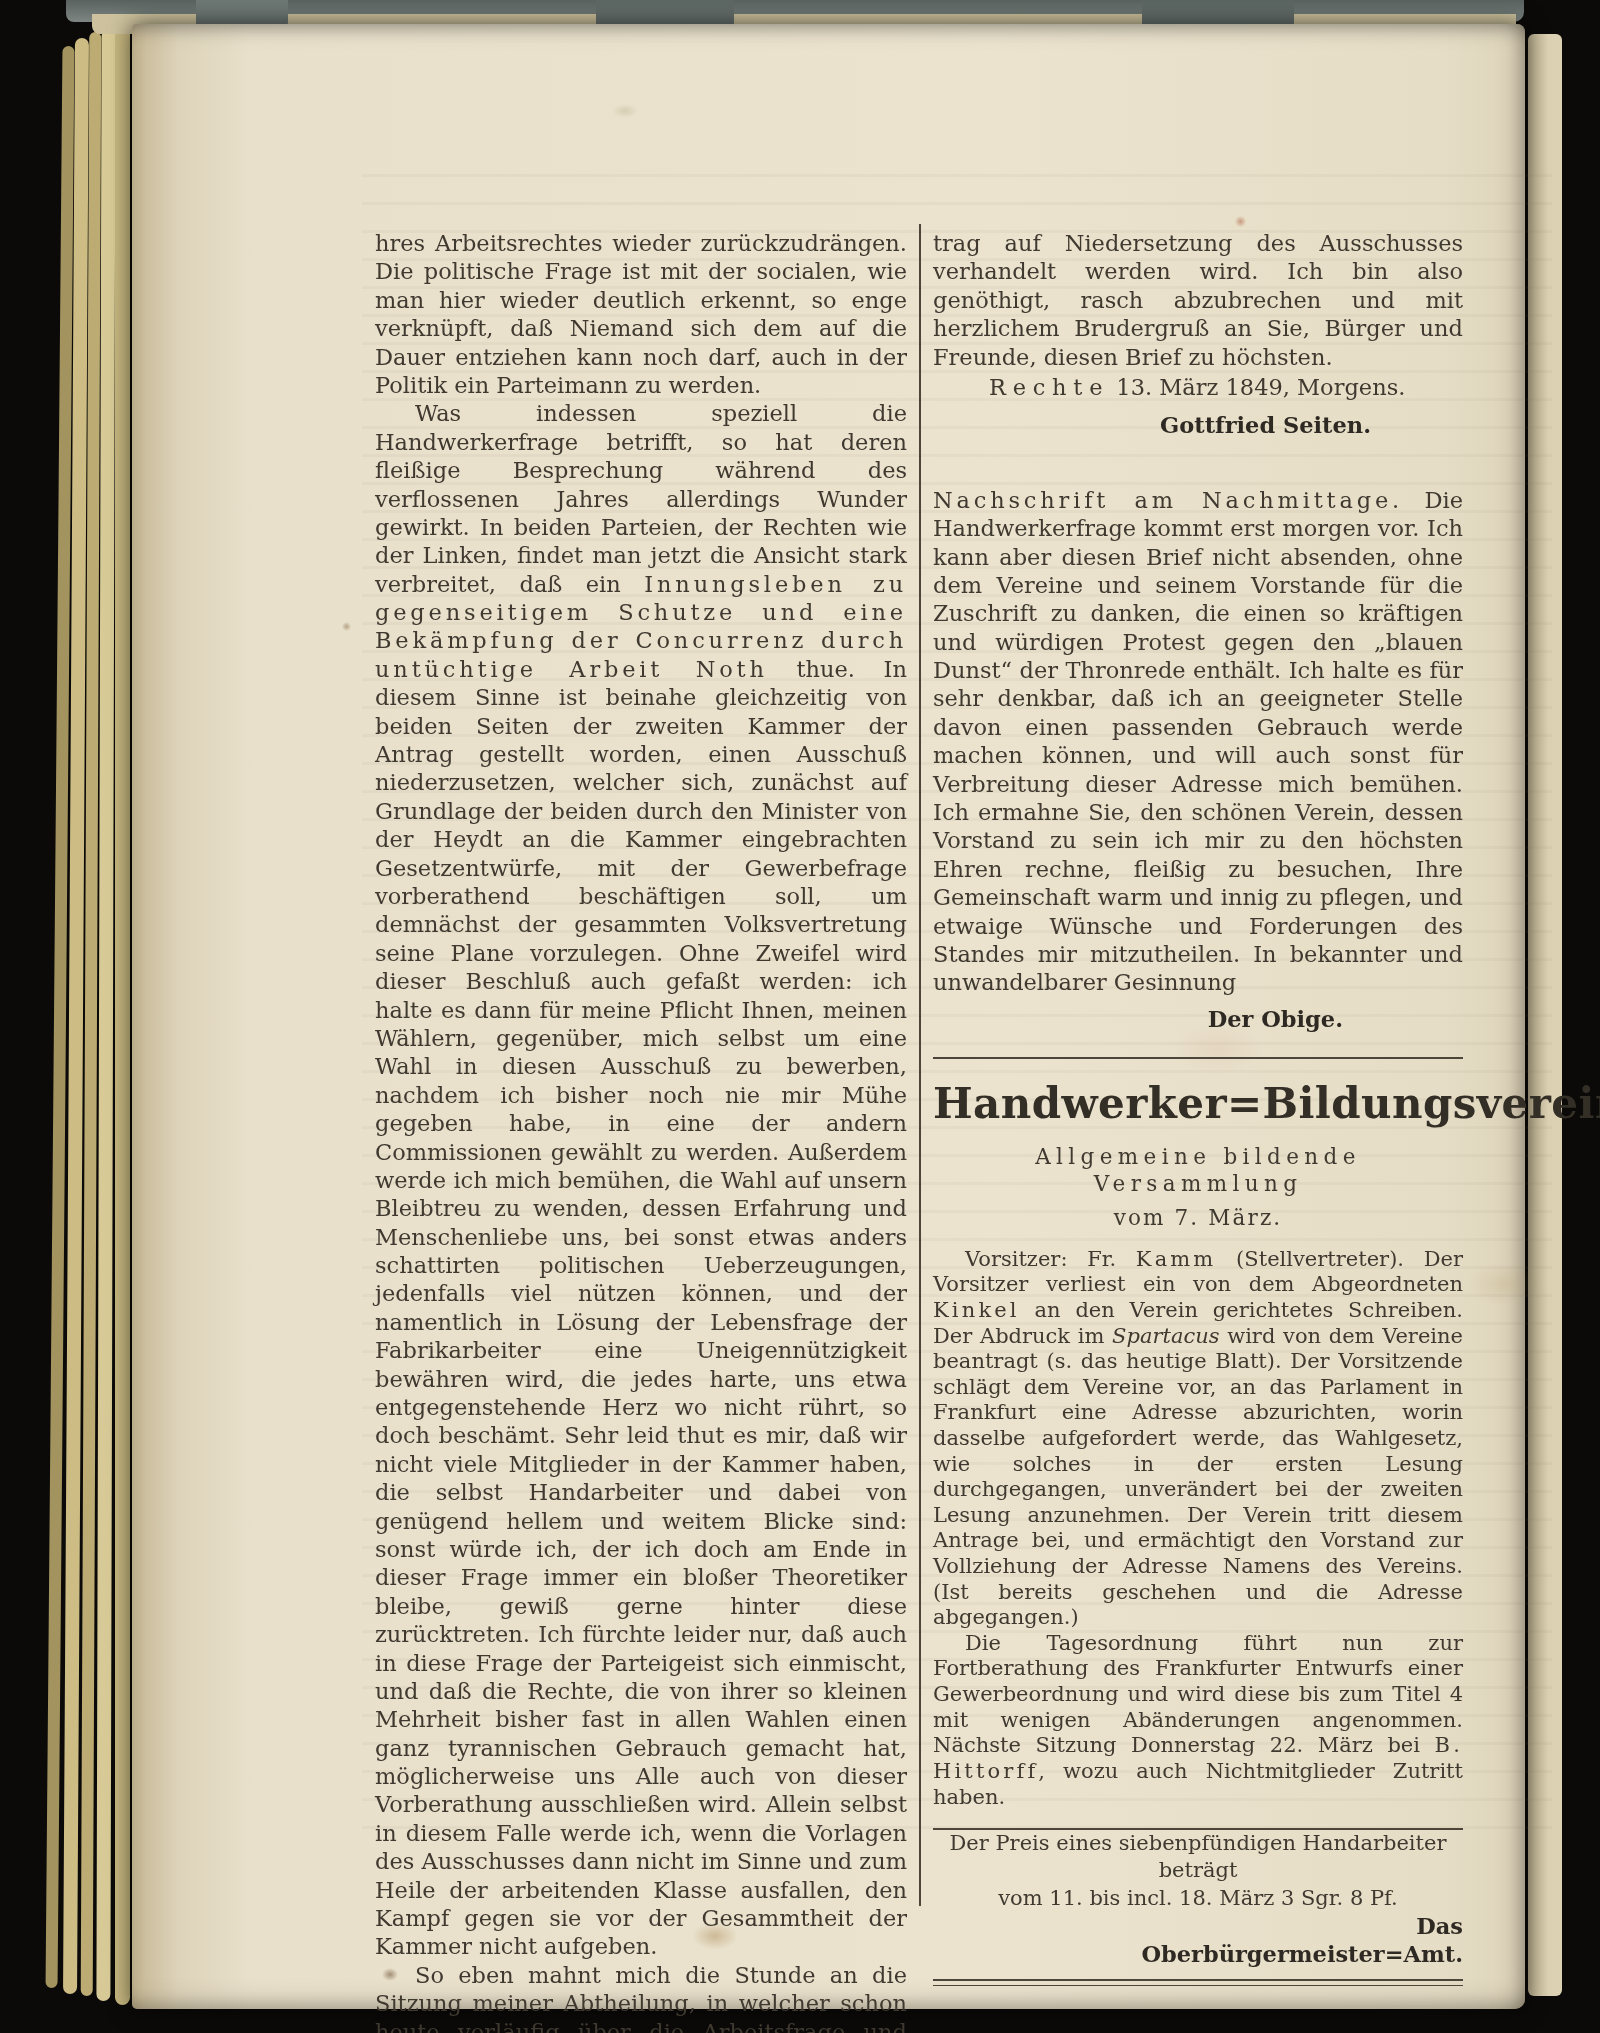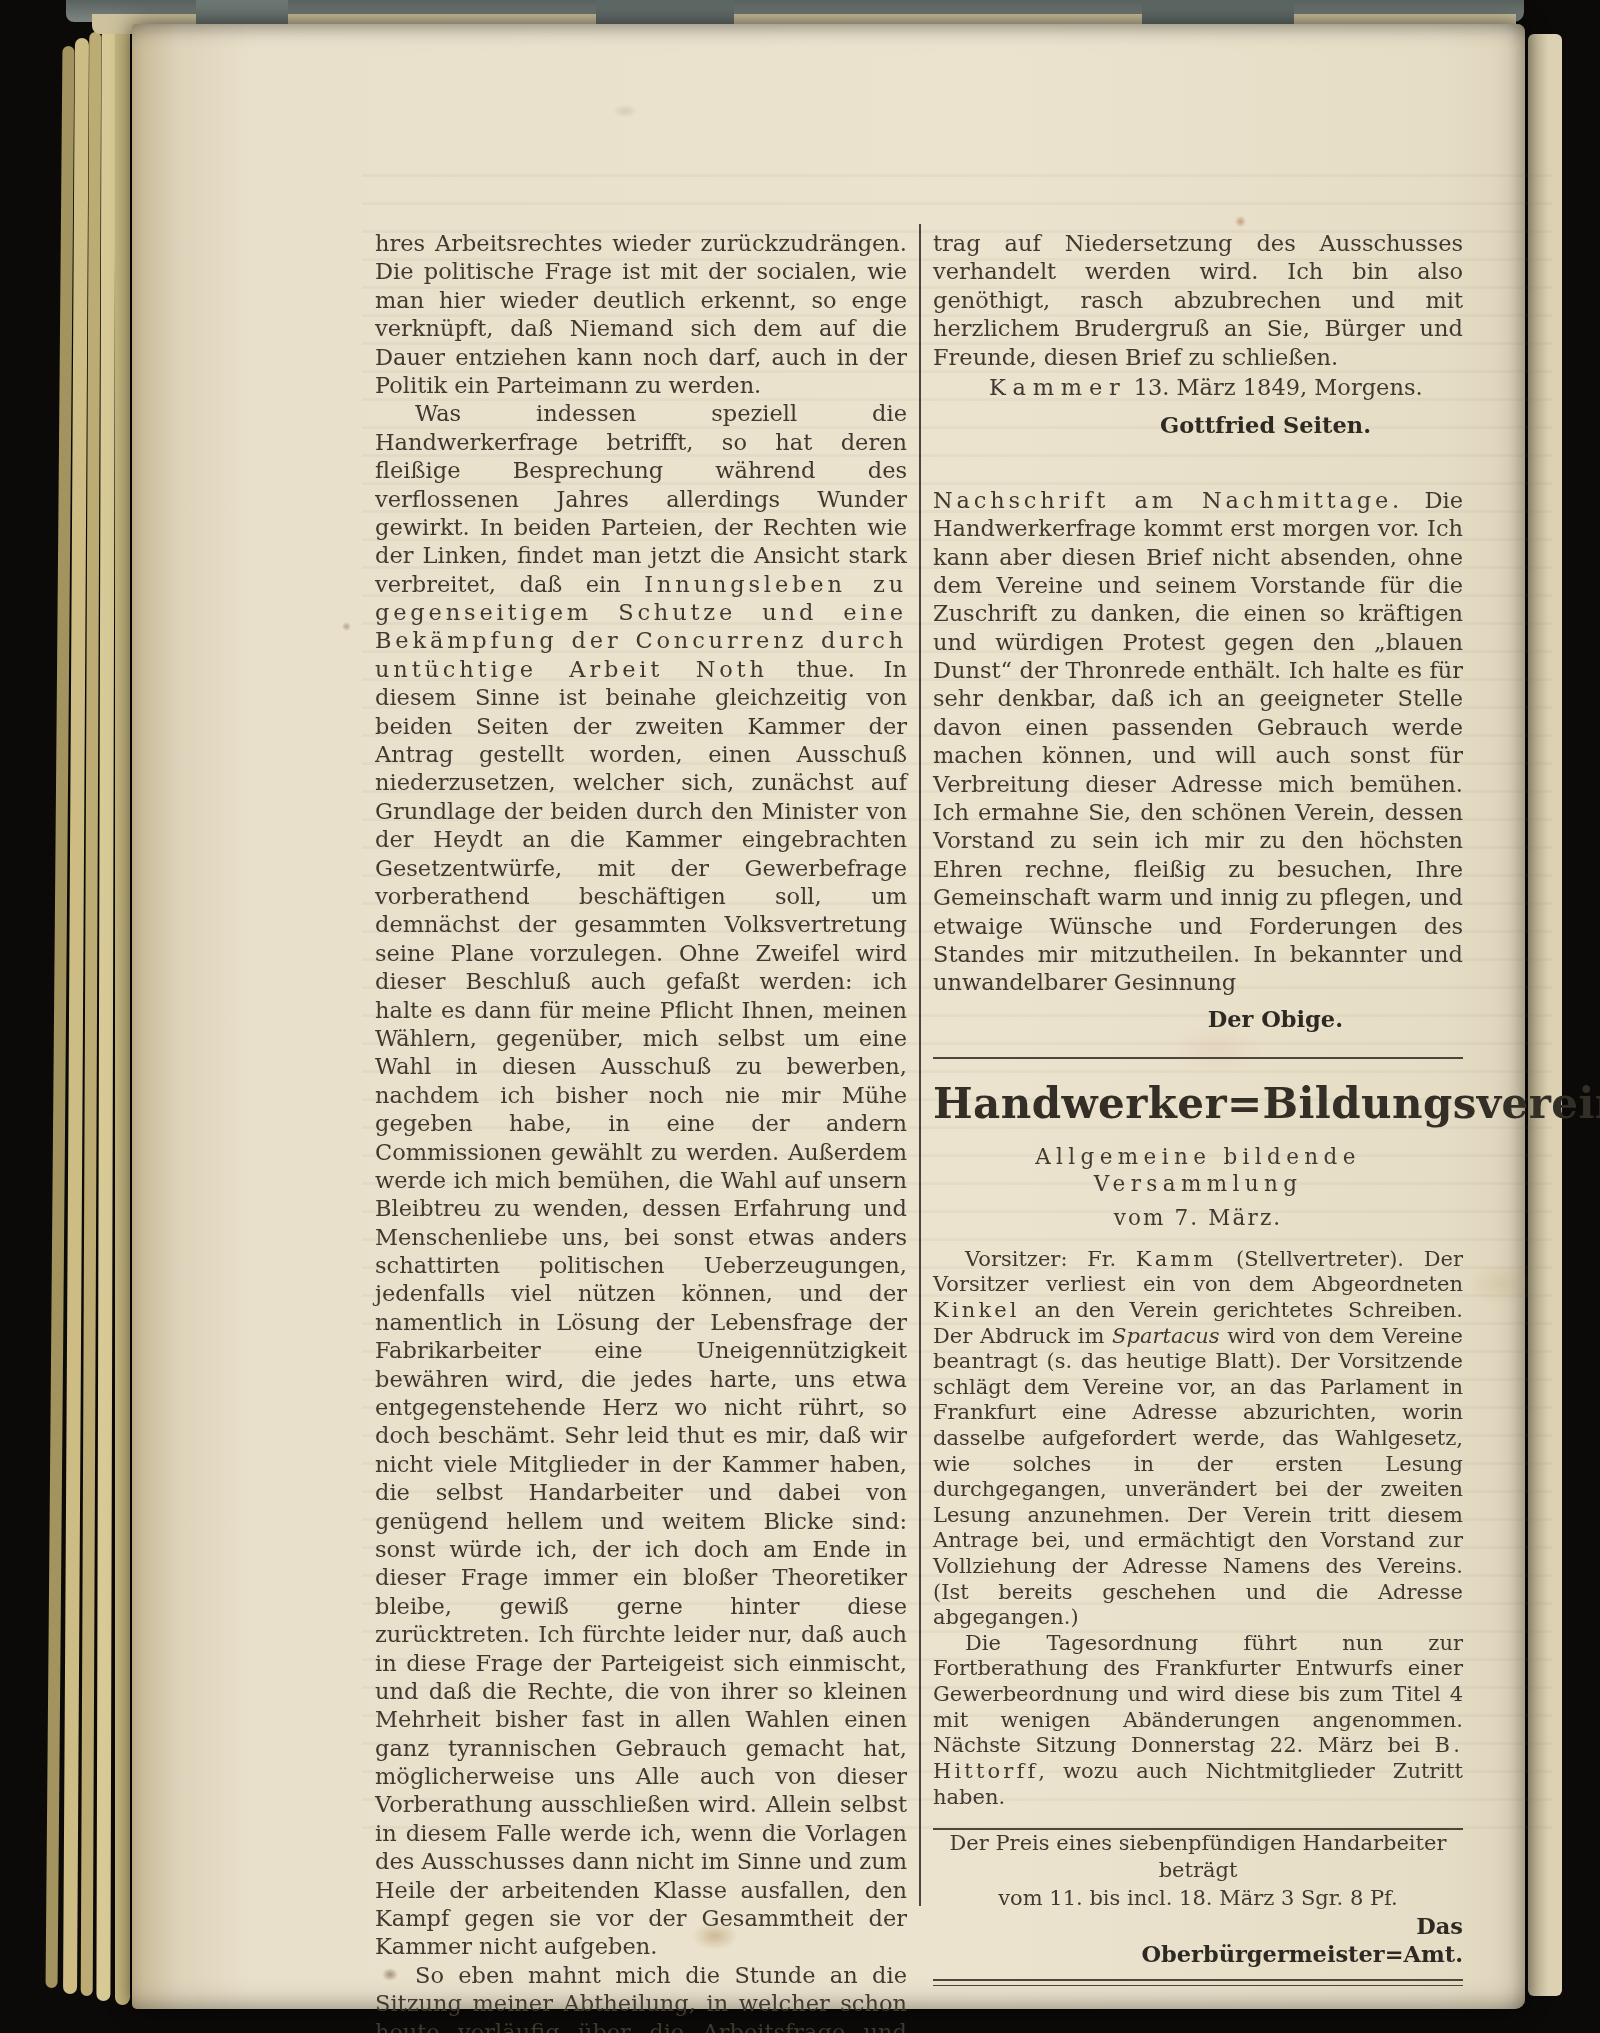--- a/index.html
+++ b/index.html
@@ -104,22 +104,22 @@
 
     <div class="coldiv"></div>
 
     <div class="col left">
       <p class="body noindent"><span>hres Arbeitsrechtes wieder zurückzudrängen. Die politische Frage ist mit der socialen, wie man hier wieder deutlich erkennt, so enge verknüpft, daß Niemand sich dem auf die Dauer entziehen kann noch darf, auch in der Politik ein Parteimann zu werden.</span></p>
       <p class="body"><span>Was indessen speziell die Handwerkerfrage betrifft, so hat deren fleißige Besprechung während des verflossenen Jahres allerdings Wunder gewirkt. In beiden Parteien, der Rechten wie der Linken, findet man jetzt die Ansicht stark verbreitet, daß ein </span><span class="sperr">Innungsleben zu gegenseitigem Schutze und eine Bekämpfung der Concurrenz durch untüchtige Arbeit Noth</span><span> thue. In diesem Sinne ist beinahe gleichzeitig von beiden Seiten der zweiten Kammer der Antrag gestellt worden, einen Ausschuß niederzusetzen, welcher sich, zunächst auf Grundlage der beiden durch den Minister von der Heydt an die Kammer eingebrachten Gesetzentwürfe, mit der Gewerbefrage vorberathend beschäftigen soll, um demnächst der gesammten Volksvertretung seine Plane vorzulegen. Ohne Zweifel wird dieser Beschluß auch gefaßt werden: ich halte es dann für meine Pflicht Ihnen, meinen Wählern, gegenüber, mich selbst um eine Wahl in diesen Ausschuß zu bewerben, nachdem ich bisher noch nie mir Mühe gegeben habe, in eine der andern Commissionen gewählt zu werden. Außerdem werde ich mich bemühen, die Wahl auf unsern Bleibtreu zu wenden, dessen Erfahrung und Menschenliebe uns, bei sonst etwas anders schattirten politischen Ueberzeugungen, jedenfalls viel nützen können, und der namentlich in Lösung der Lebensfrage der Fabrikarbeiter eine Uneigennützigkeit bewähren wird, die jedes harte, uns etwa entgegenstehende Herz wo nicht rührt, so doch beschämt. Sehr leid thut es mir, daß wir nicht viele Mitglieder in der Kammer haben, die selbst Handarbeiter und dabei von genügend hellem und weitem Blicke sind: sonst würde ich, der ich doch am Ende in dieser Frage immer ein bloßer Theoretiker bleibe, gewiß gerne hinter diese zurücktreten. Ich fürchte leider nur, daß auch in diese Frage der Parteigeist sich einmischt, und daß die Rechte, die von ihrer so kleinen Mehrheit bisher fast in allen Wahlen einen ganz tyrannischen Gebrauch gemacht hat, möglicherweise uns Alle auch von dieser Vorberathung ausschließen wird. Allein selbst in diesem Falle werde ich, wenn die Vorlagen des Ausschusses dann nicht im Sinne und zum Heile der arbeitenden Klasse ausfallen, den Kampf gegen sie vor der Gesammtheit der Kammer nicht aufgeben.</span></p>
       <p class="body"><span>So eben mahnt mich die Stunde an die Sitzung meiner Abtheilung, in welcher schon heute vorläufig über die Arbeitsfrage und über den An-</span></p>
     </div>
 
     <div class="col right">
-      <p class="body noindent"><span>trag auf Niedersetzung des Ausschusses verhandelt werden wird. Ich bin also genöthigt, rasch abzubrechen und mit herzlichem Brudergruß an Sie, Bürger und Freunde, diesen Brief zu schließen.</span></p>
-      <p class="dateline"><span class="dl-place">Kammer</span><span> 13. März 1849, Morgens.</span></p>
+      <p class="body noindent"><span>trag auf Niedersetzung des Ausschusses verhandelt werden wird. Ich bin also genöthigt, rasch abzubrechen und mit herzlichem Brudergruß an Sie, Bürger und Freunde, diesen Brief zu höchsten.</span></p>
+      <p class="dateline"><span class="dl-place">Rechte</span><span> 13. März 1849, Morgens.</span></p>
       <p class="sig sig1">Gottfried Seiten.</p>
 
       <p class="body noindent ps"><span class="sperr">Nachschrift am Nachmittage.</span><span> Die Handwerkerfrage kommt erst morgen vor. Ich kann aber diesen Brief nicht absenden, ohne dem Vereine und seinem Vorstande für die Zuschrift zu danken, die einen so kräftigen und würdigen Protest gegen den „blauen Dunst“ der Thronrede enthält. Ich halte es für sehr denkbar, daß ich an geeigneter Stelle davon einen passenden Gebrauch werde machen können, und will auch sonst für Verbreitung dieser Adresse mich bemühen. Ich ermahne Sie, den schönen Verein, dessen Vorstand zu sein ich mir zu den höchsten Ehren rechne, fleißig zu besuchen, Ihre Gemeinschaft warm und innig zu pflegen, und etwaige Wünsche und Forderungen des Standes mir mitzutheilen. In bekannter und unwandelbarer Gesinnung</span></p>
       <p class="sig sig2">Der Obige.</p>
 
       <div class="rule"></div>
 
       <h1 class="sectitle">Handwerker=Bildungsverein</h1>
       <p class="subt">Allgemeine bildende Versammlung</p>
       <p class="subd">vom 7. März.</p>

